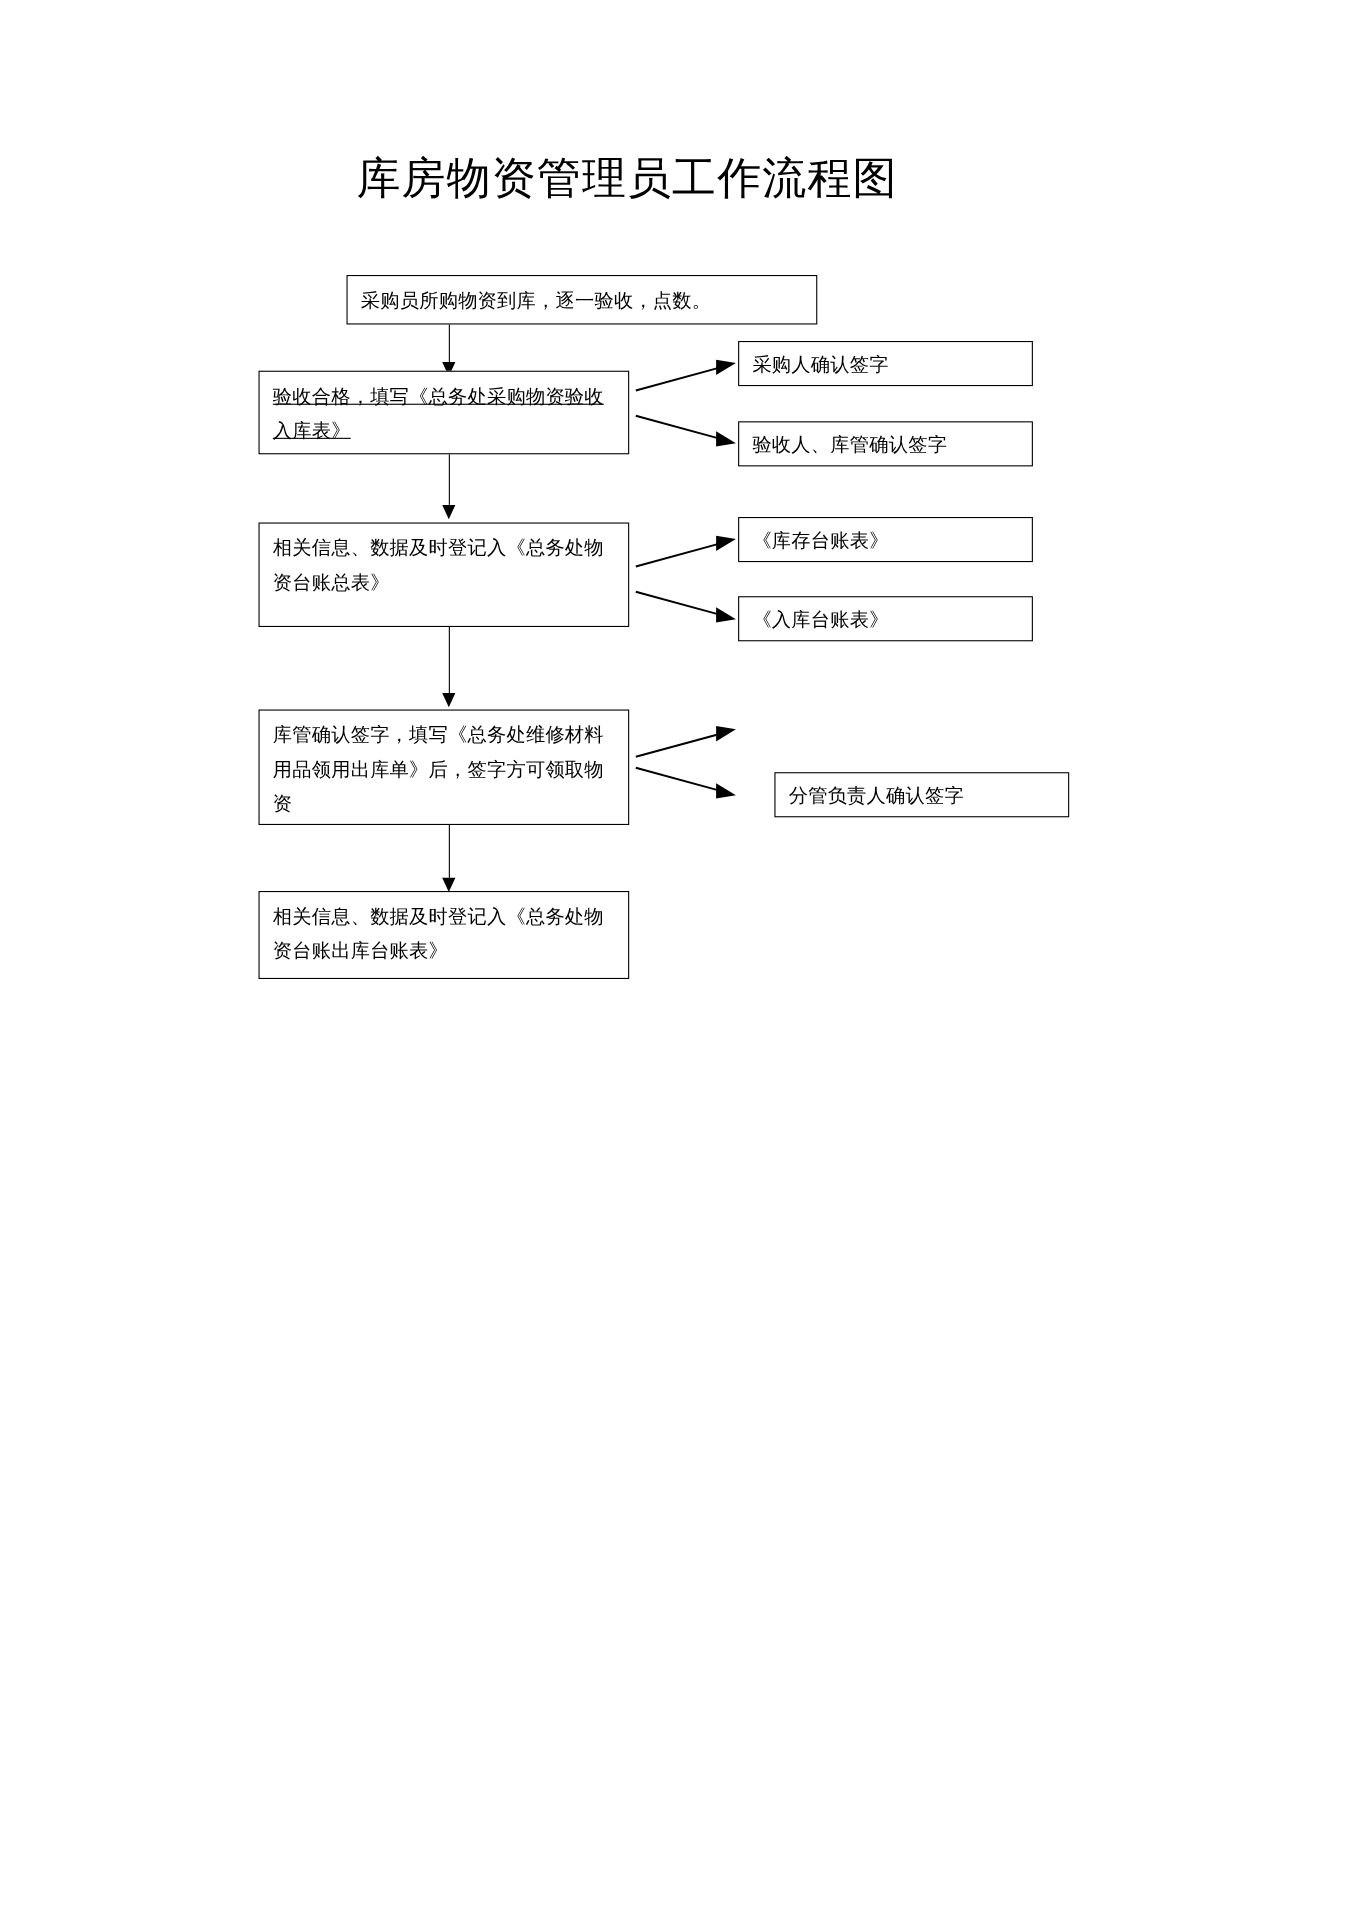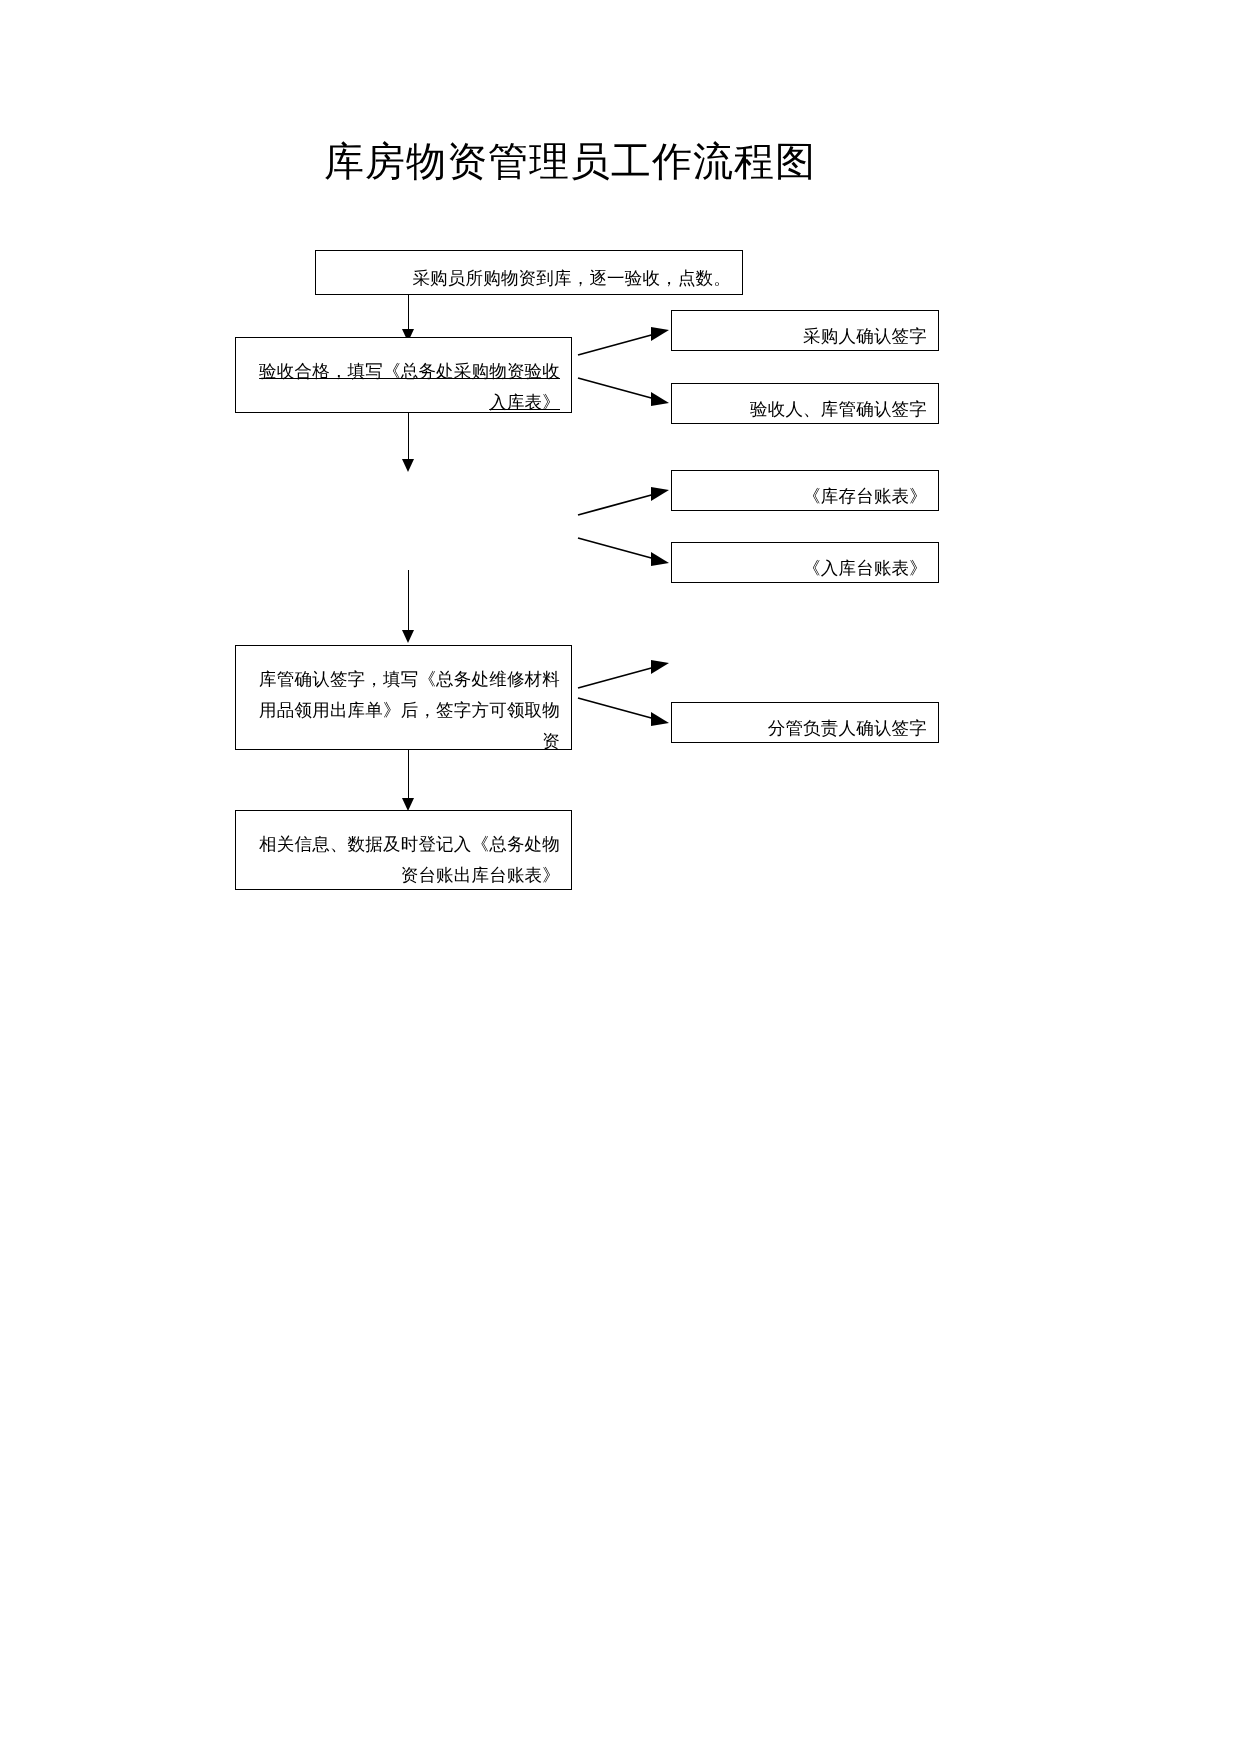--- a/index.html
+++ b/index.html
@@ -40,24 +40,23 @@
   }
 
   
   .box {
     position: absolute;
     box-sizing: border-box;
     border: 1.6px solid #000000;
     background: #ffffff;
     font-size: 17.5px;
     line-height: 31px;
-    padding: 18px 11px 6px 12px;
+    padding: 7px 11px 6px 12px;
     font-family: "Liberation Serif", "DejaVu Serif", serif;
     letter-spacing: 0.2px;
-    text-align: right;
   }
   .box.center-v {
     display: flex;
     align-items: center;
   }
   .box .txt {
     display: block;
     width: 100%;
   }
 
@@ -100,20 +99,23 @@
   <div class="vline" style="left:408px; top:295px; height:34px;"></div>
   <div class="vhead" style="left:401.5px; top:329px;"></div>
 
   <div class="box main-box" style="top:337px; height:76px;text-decoration:underline;">
     <span class="txt">验收合格，填写《总务处采购物资验收入库表》</span>
   </div>
 
   <div class="vline" style="left:408px; top:413px; height:46px;"></div>
   <div class="vhead" style="left:401.5px; top:459px;"></div>
 
+  <div class="box main-box" style="top:475px; height:95px;">
+    <span class="txt">相关信息、数据及时登记入《总务处物资台账总表》</span>
+  </div>
 
   <div class="vline" style="left:408px; top:570px; height:60px;"></div>
   <div class="vhead" style="left:401.5px; top:630px;"></div>
 
   <div class="box main-box" style="top:645px; height:105px;">
     <span class="txt">库管确认签字，填写《总务处维修材料用品领用出库单》后，签字方可领取物资</span>
   </div>
 
   <div class="vline" style="left:408px; top:750px; height:48px;"></div>
   <div class="vhead" style="left:401.5px; top:798px;"></div>
@@ -167,21 +169,21 @@
   </div>
 
 
   <div class="diag-arrow" style="left:575px; top:633px; width:100px; height:60px;">
     <svg width="100" height="60" viewBox="0 0 100 60">
       <line x1="3" y1="55" x2="80" y2="34" stroke="#000" stroke-width="1.8"></line>
       <polygon points="94,30 76,41 76,27" fill="#000"></polygon>
     </svg>
   </div>
 
-  <div class="box side-box center-v" style="top:702px; height:41px;">
+  <div class="box side-box center-v" style="top:702px; height:41px;margin-left:33px;">
     <span class="txt">分管负责人确认签字</span>
   </div>
 
   <div class="diag-arrow" style="left:575px; top:690px; width:100px; height:60px;">
     <svg width="100" height="60" viewBox="0 0 100 60">
       <line x1="3" y1="8" x2="80" y2="29" stroke="#000" stroke-width="1.8"></line>
       <polygon points="94,33 76,22 76,36" fill="#000"></polygon>
     </svg>
   </div>
 

